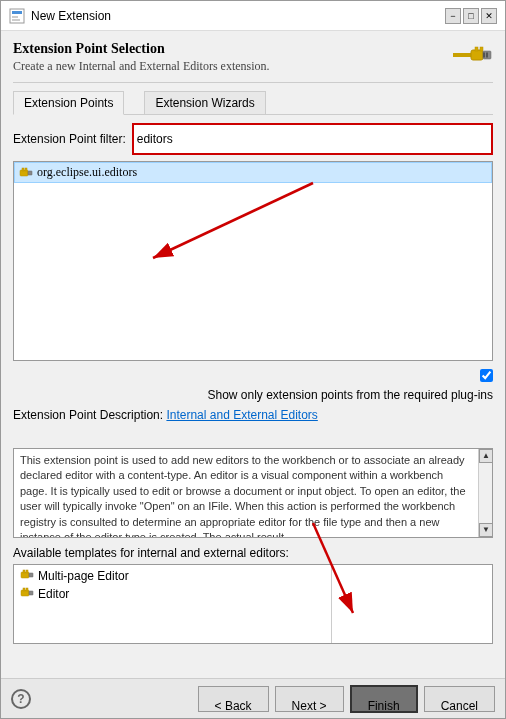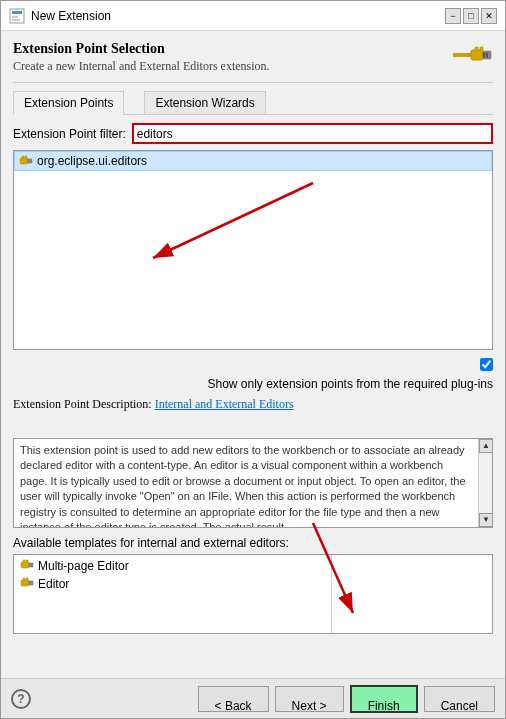--- a/index.html
+++ b/index.html
@@ -130,21 +130,21 @@
       gap: 6px;
     }
 
     .filter-label {
       font-size: 12px;
       white-space: nowrap;
     }
 
     .filter-input {
       flex: 1;
-      height: 21px;
+      height: 32px;
       border: 2px solid #cc0000;
       padding: 1px 3px;
       font-size: 12px;
       outline: none;
     }
 
     .list-box {
       border: 1px solid #999;
       background: #fff;
       height: 200px;
@@ -158,20 +158,21 @@
       display: flex;
       align-items: center;
       gap: 4px;
       font-size: 12px;
       cursor: pointer;
     }
 
     .list-item.selected {
       background: #cce8ff;
       border: 1px solid #99d1ff;
+      font-family: Liberation Serif, serif;
     }
 
     .list-item-icon {
       width: 14px;
       height: 14px;
       display: inline-flex;
       align-items: center;
       justify-content: center;
     }
 
@@ -179,21 +180,20 @@
       display: flex;
       align-items: flex-end;
       gap: 6px;
       margin-bottom: 6px;
       flex-direction: column;
     }
 
     .desc-label {
       font-size: 12px;
       margin-bottom: 4px;
-      font-family: Liberation Serif, serif;
     }
 
     .desc-link {
       color: #0066cc;
       text-decoration: underline;
       cursor: pointer;
     }
 
     .desc-box {
       border: 1px solid #999;
@@ -291,21 +291,21 @@
       padding: 12px 16px;
       font-size: 12px;
       border: 1px solid #999;
       background: #e1e1e1;
       cursor: pointer;
       height: 26px;
     }
 
     .btn.primary {
       border: 2px solid #333;
-      background: #86efac;
+      background: #737373;
       font-weight: normal;
     }
 
     .help-icon-circle {
       width: 20px;
       height: 20px;
       border-radius: 50%;
       border: 2px solid #666;
       display: flex;
       align-items: center;

